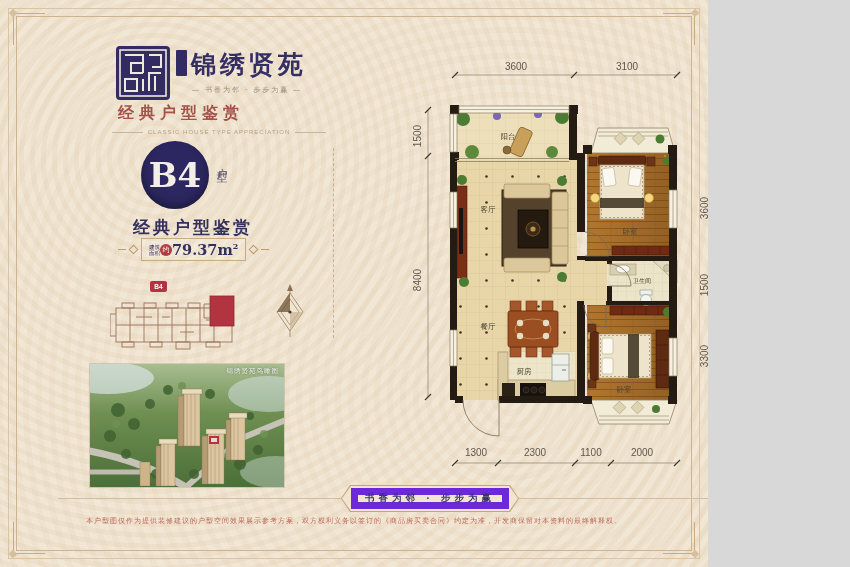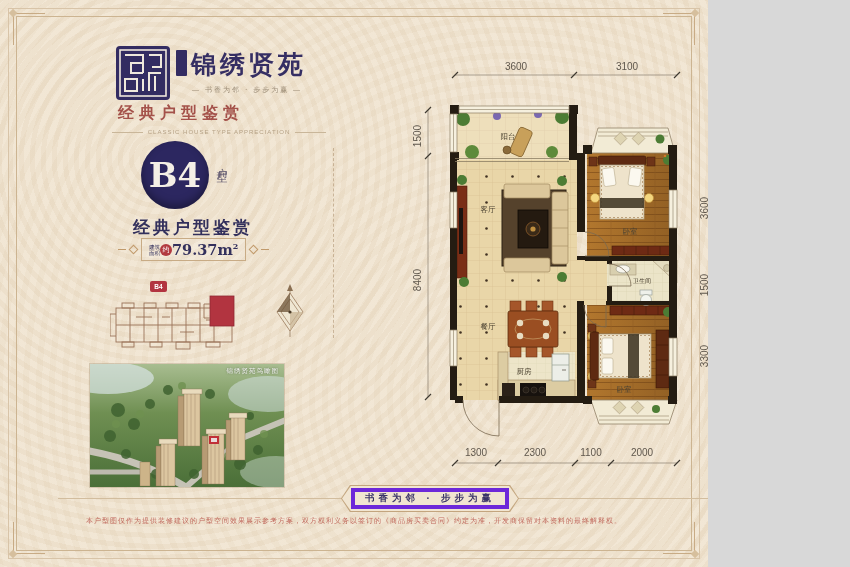--- a/index.html
+++ b/index.html
@@ -37,21 +37,21 @@
   #area-approx{width:12px;height:12px;border-radius:50%;background:#b23a40;color:#fff;font-size:7px;line-height:12px;text-align:center}
   #area-value{font-size:14.5px;font-weight:bold;color:#33305c}
   #area-value sup{font-size:8px}
   #locator-tag{width:17px;height:11px;background:#b23440;border-radius:2px;color:#fff;font-size:6.5px;font-weight:bold;text-align:center;line-height:11px}
   #aerial-wrap{overflow:hidden;border:1px solid rgba(130,110,80,.25)}
   #aerial-caption{position:absolute;top:3px;right:5px;font-size:6.5px;color:rgba(255,255,255,.92);letter-spacing:1px;text-shadow:0 0 2px rgba(0,0,0,.5)}
   #divider{border-left:1px dashed rgba(170,140,105,.55)}
   #footer-line{border-top:1px solid #d2bd9e}
   #ribbon{clip-path:polygon(5% 0,95% 0,100% 50%,95% 100%,5% 100%,0 50%);background:#c3a57e}
   #ribbon-bg{position:absolute;inset:1px;clip-path:polygon(5% 0,95% 0,100% 50%,95% 100%,5% 100%,0 50%);background:#f1e5d1}
-  #ribbon-inner{position:absolute;inset:3px 10px;border:4px solid #6d28d9;display:flex;align-items:center;justify-content:center}
+  #ribbon-inner{position:absolute;inset:3px 10px;border:7px solid #6d28d9;display:flex;align-items:center;justify-content:center}
   #footer-slogan{font-size:9.5px;color:#3a3468;letter-spacing:4px;font-weight:bold}
   #disclaimer{left:0;right:0;text-align:center;font-size:7px;color:#c0685c;letter-spacing:1px}
   svg text{font-family:"Liberation Sans",sans-serif}
 </style>
 </head>
 <body>
 
 <div id="canvas">
 
   <div id="frame-outer" class="frame"></div>

